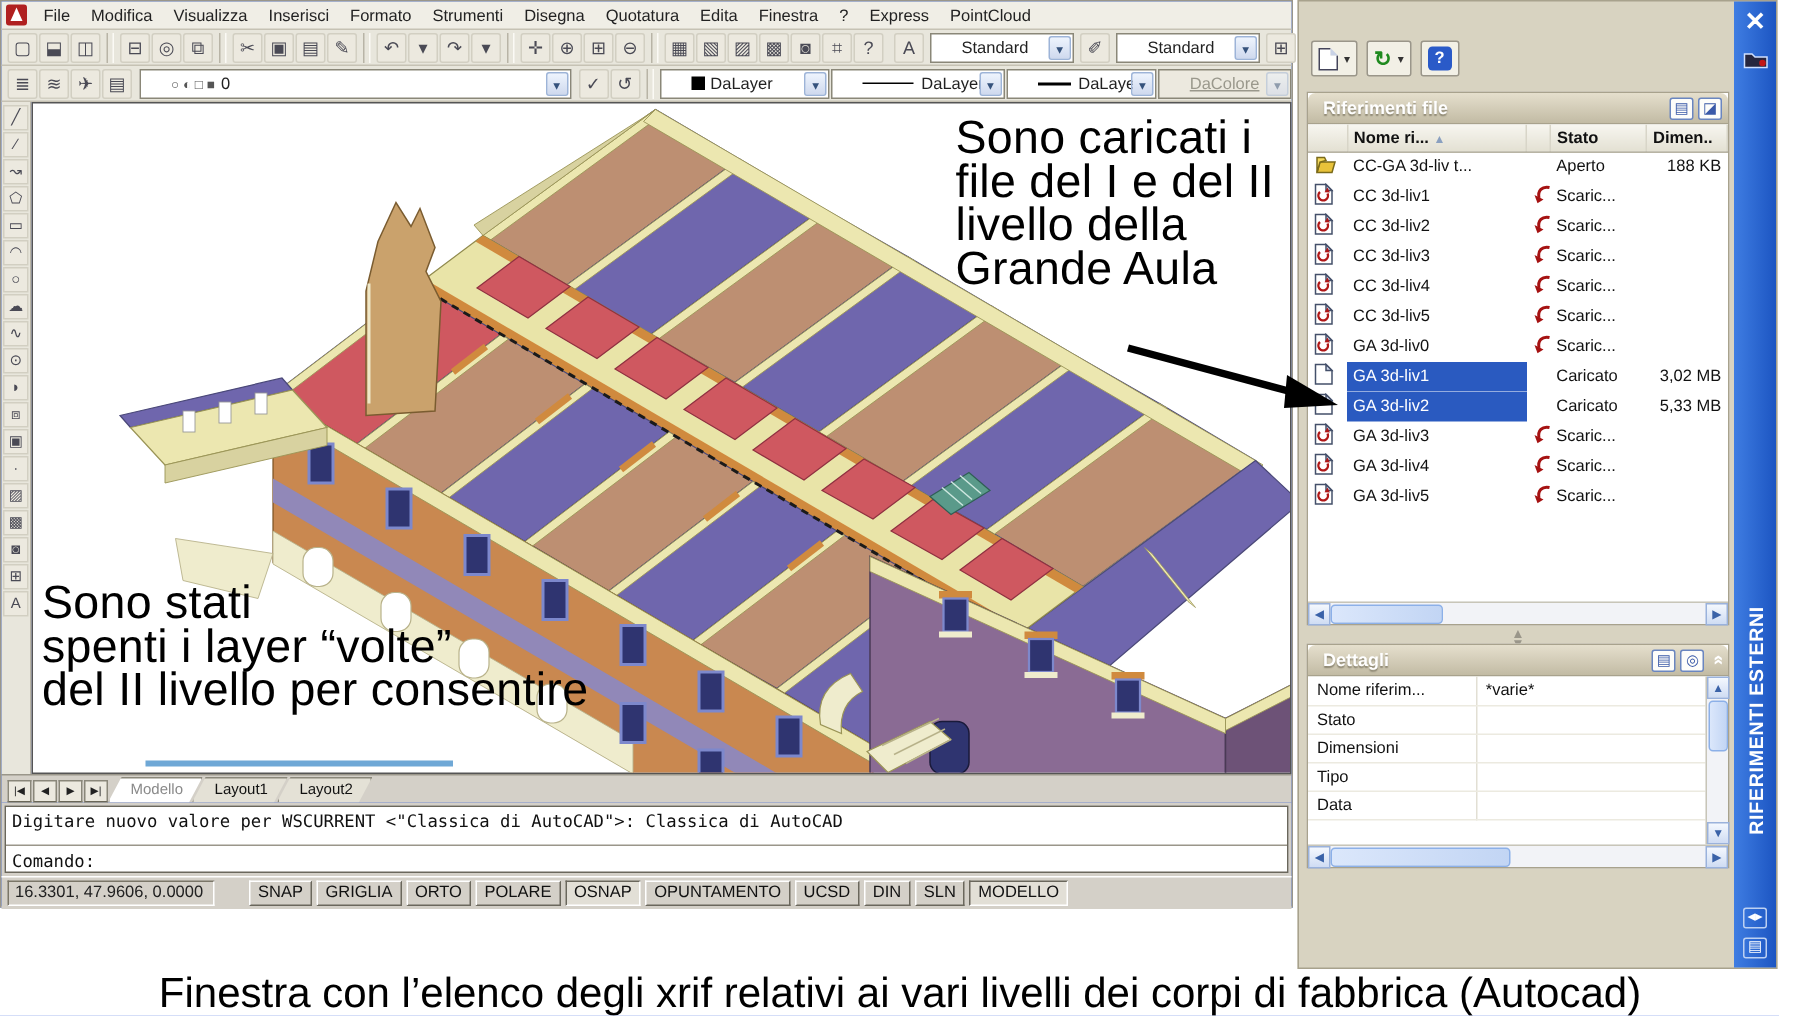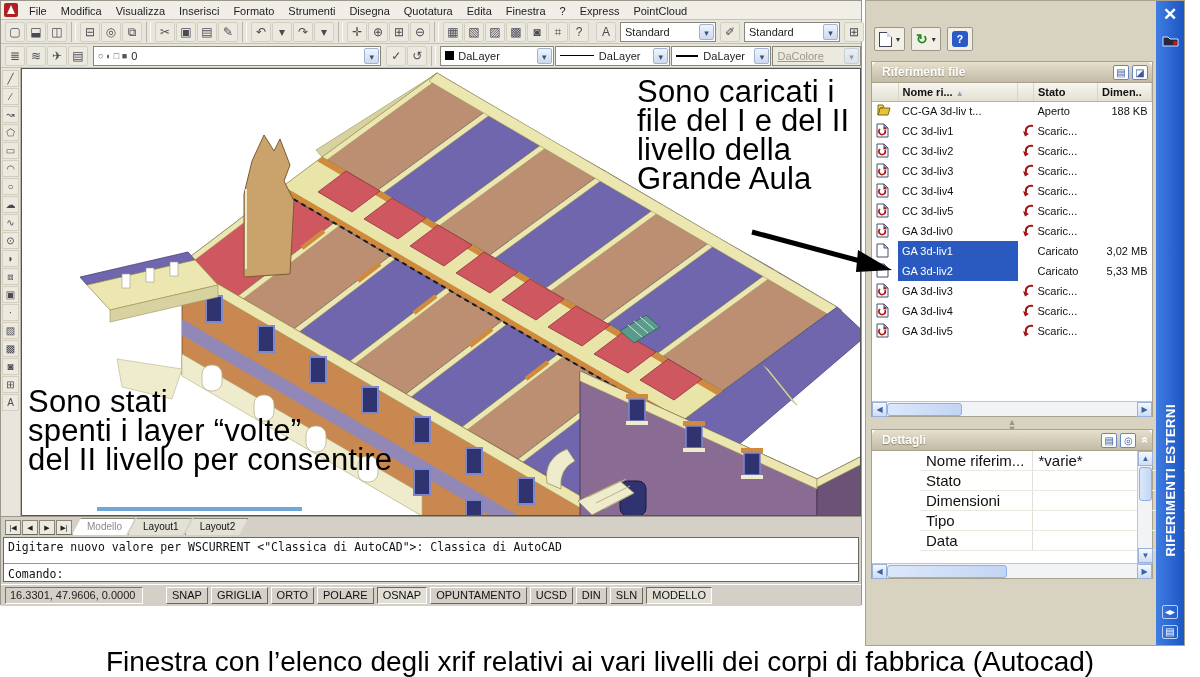--- a/index.html
+++ b/index.html
@@ -8,21 +8,21 @@
 
   
   .acad { position:absolute; left:0; top:38; width:862px; height:605px; background:#1d4ed8; border:1px solid #9a968a; }
   .menubar { height:19px; background:#f0eee6; border-bottom:1px solid #c6c2b4; display:flex; align-items:center; padding-left:3px; gap:0; }
   .appicon { width:14px; height:14px; margin-right:4px; background:#b02020; border-radius:2px; position:relative; flex:none; }
   .appicon::after { content:""; position:absolute; left:3px; top:2px; border-left:4px solid transparent; border-right:4px solid transparent; border-bottom:9px solid #fff; }
   .menuitem { font-size:11px; color:#222; padding:2px 7px; cursor:default; }
   .toolbar { height:24px; background:#e8e6dc; border-bottom:1px solid #c6c2b4; display:flex; align-items:center; padding-left:4px; gap:1px; }
   .tbtn { width:20px; height:20px; border:1px solid #d2cfc2; background:#ece9df; color:#4a4a55; font-size:12px; line-height:18px; text-align:center; border-radius:2px; flex:none; }
   .tsep { width:5px; height:20px; border-left:1px solid #b8b4a6; border-right:1px solid #fbfaf5; margin:0 3px; flex:none; }
-  .combo { height:20px; background:#fff; border:1px solid #8a8778; display:flex; align-items:center; font-size:11px; padding-left:4px; position:relative; color:#222; }
+  .combo { height:20px; background:#fff; border:1px solid #8a8778; display:flex; align-items:center; font-size:11px; padding-left:20px; position:relative; color:#222; }
   .combo .dd { position:absolute; right:1px; top:1px; bottom:1px; width:15px; background:linear-gradient(#eef4fd,#cfd9ee); border:1px solid #9db4d8; border-radius:2px; color:#35527c; font-size:9px; line-height:16px; text-align:center; }
   .combo.dis { color:#9a988c; background:#ece9df; }
   .swatch { width:9px; height:9px; background:#000; margin-right:4px; flex:none; }
   .lineglyph { width:34px; height:1px; background:#000; margin-right:5px; flex:none; }
 
   .workrow { display:flex; height:448px; }
   .drawbar { width:20px; background:#e8e6dc; border-right:1px solid #b8b4a6; display:flex; flex-direction:column; align-items:center; padding-top:2px; gap:1px; }
   .dbtn { width:17px; height:17px; border:1px solid #d2cfc2; background:#ece9df; color:#4a4a55; font-size:10px; line-height:15px; text-align:center; flex:none; }
   .canvas { position:relative; flex:1; background:#fff; border:1px solid #555; overflow:hidden; }
   .canvas svg.model { position:absolute; left:0; top:0; }
@@ -77,21 +77,21 @@
   .hscroll { position:absolute; left:0; right:0; bottom:0; height:15px; background:#f2f3f7; border-top:1px solid #c8c5b8; display:flex; }
   .vscroll { position:absolute; right:0; top:0; bottom:15px; width:15px; background:#f2f3f7; border-left:1px solid #c8c5b8; display:flex; flex-direction:column; }
   .sarrow { width:15px; height:15px; background:linear-gradient(#f4f8fe,#cfdcf3); border:1px solid #9ab2dc; color:#3a62a8; font-size:8px; text-align:center; line-height:13px; flex:none; }
   .thumb { background:linear-gradient(90deg,#dbe7fb,#c2d5f4); border:1px solid #8cb0e8; border-radius:3px; }
   .hthumb { height:13px; margin:0; width:75px; }
   .vthumb { width:13px; height:34px; margin:1px; }
   .hspace { flex:1; }
 
   .splitter { position:absolute; left:5px; width:282px; height:9px; text-align:center; color:#9a968a; font-size:9px; line-height:7px; }
 
-  table.det { width:calc(100% - 15px); border-collapse:collapse; font-size:15px; color:#111; table-layout:fixed;margin-left:48px; }
+  table.det { width:calc(100% - 15px); border-collapse:collapse; font-size:11px; color:#111; table-layout:fixed; }
   table.det td { height:19px; padding:1px 6px; border-bottom:1px solid #eceae0; white-space:nowrap; overflow:hidden; }
   td.det-label { width:112px; border-right:1px solid #e2dfd4; }
 
   .bluebar { width:28px; background:linear-gradient(90deg,#3f7de2,#1c55c2); display:flex; flex-direction:column; align-items:center; position:relative; }
   .closex { color:#fff; font-size:17px; font-weight:bold; margin-top:3px; }
   .pinicon { margin-top:8px; }
   .vtitle { position:absolute; bottom:88px; color:#fff; font-weight:bold; font-size:13px; writing-mode:vertical-rl; transform:rotate(180deg); letter-spacing:0.5px; white-space:nowrap; }
   .barbtn { color:#fff; font-size:10px; border:1px solid #bcd0f2; border-radius:2px; padding:1px 2px; margin-top:6px; line-height:10px; }
   .barspacer { flex:1; }
 

